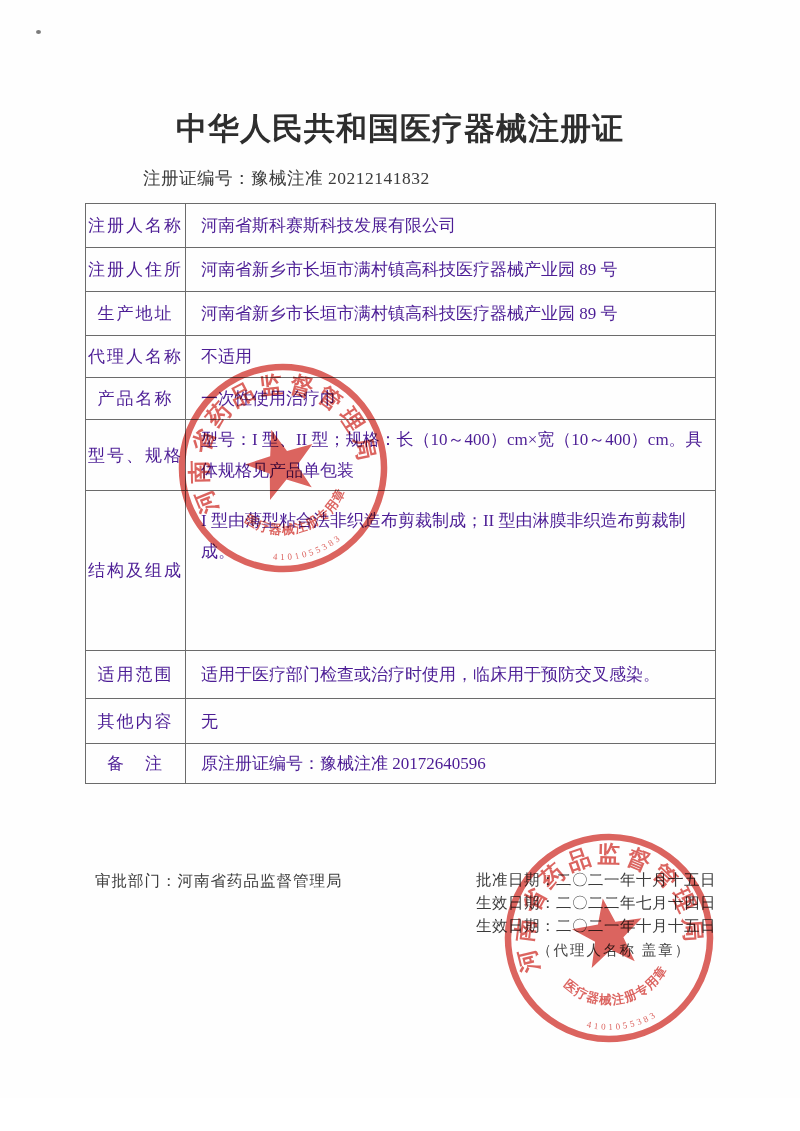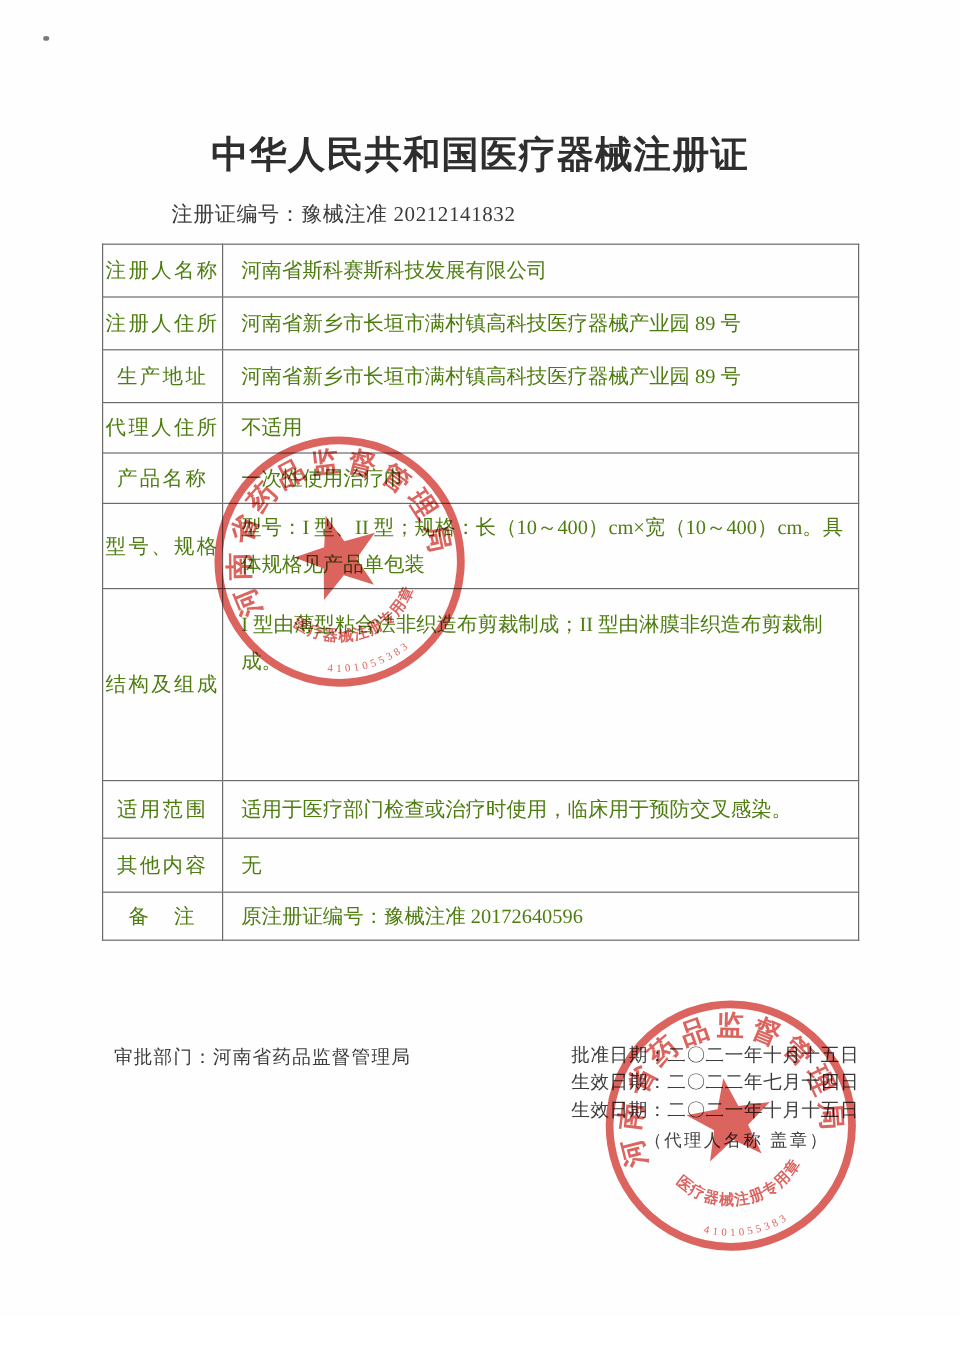--- a/index.html
+++ b/index.html
@@ -39,21 +39,21 @@
   table.cert-table {
     position: absolute;
     left: 85px; top: 203px;
     width: 631px;
     border-collapse: collapse;
     table-layout: fixed;
   }
   .cert-table td {
     border: 1px solid var(--line);
     font-size: 17px;
-    color: #4d7c0f;
+    color: #4c1d95;
     line-height: 31px;
   }
   .cert-table td.lbl {
     width: 100px;
     text-align: center;
     vertical-align: middle;
     letter-spacing: 2px;
     padding: 0 2px;
   }
   .cert-table td.val {
@@ -119,21 +119,21 @@
       </tr>
       <tr style="height:44px">
         <td class="lbl">注册人住所</td>
         <td class="val">河南省新乡市长垣市满村镇高科技医疗器械产业园 89 号</td>
       </tr>
       <tr style="height:44px">
         <td class="lbl">生产地址</td>
         <td class="val">河南省新乡市长垣市满村镇高科技医疗器械产业园 89 号</td>
       </tr>
       <tr style="height:42px">
-        <td class="lbl">代理人住所</td>
+        <td class="lbl">代理人名称</td>
         <td class="val">不适用</td>
       </tr>
       <tr style="height:42px">
         <td class="lbl">产品名称</td>
         <td class="val">一次性使用治疗巾</td>
       </tr>
       <tr style="height:70px">
         <td class="lbl">型号、规格</td>
         <td class="val">型号：I 型、II 型；规格：长（10～400）cm×宽（10～400）cm。具体规格见产品单包装</td>
       </tr>

